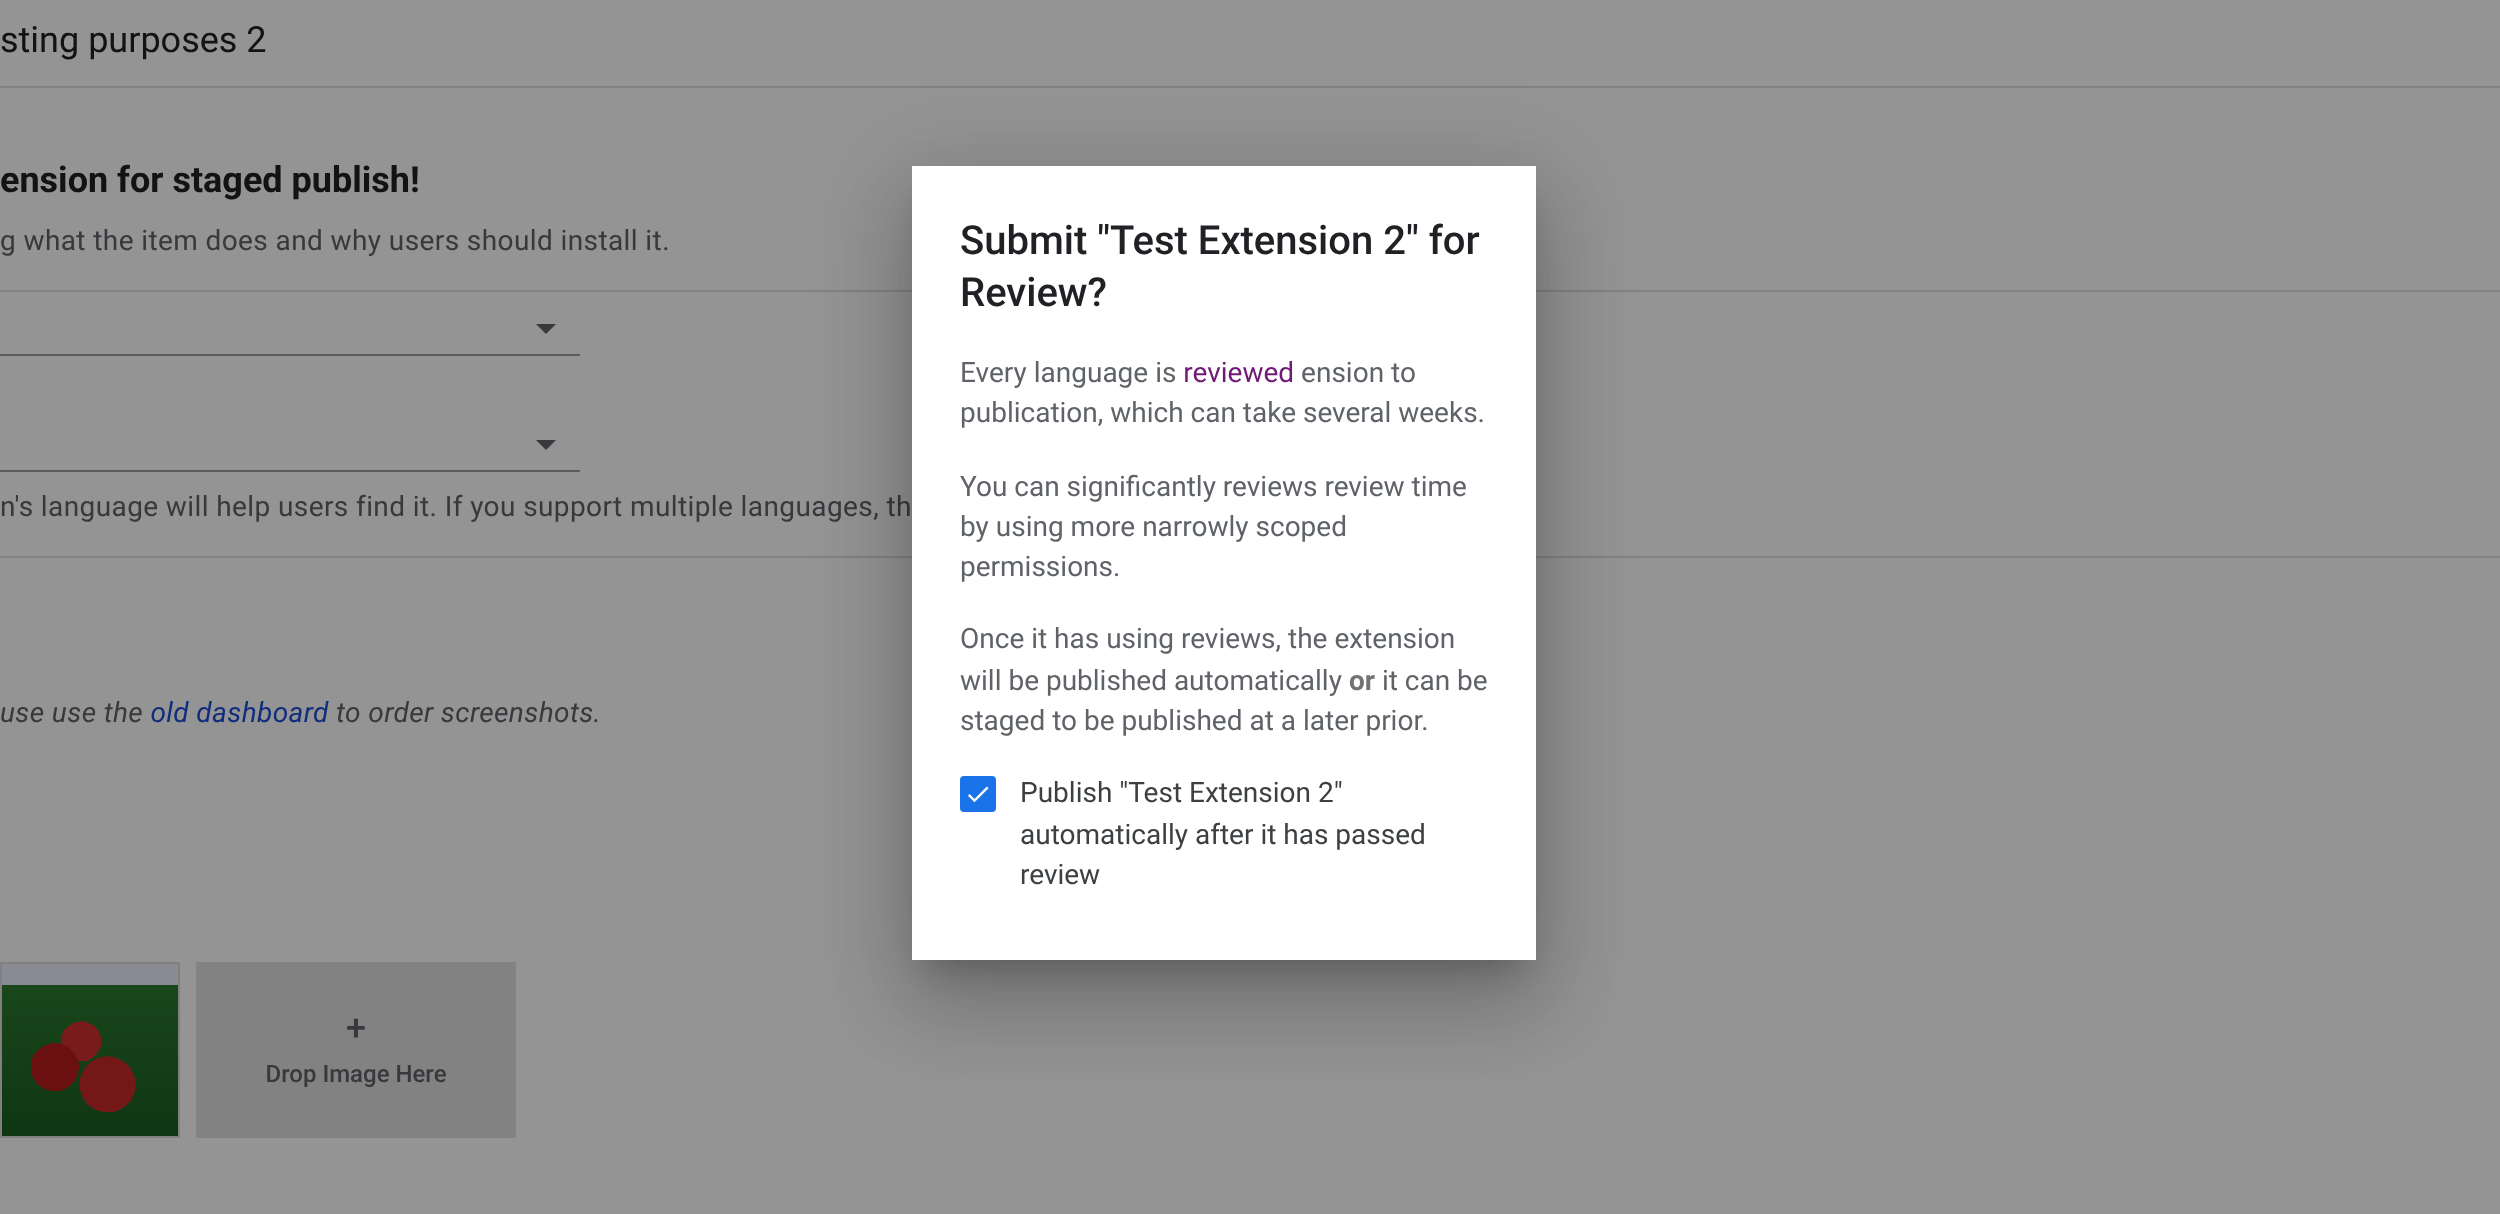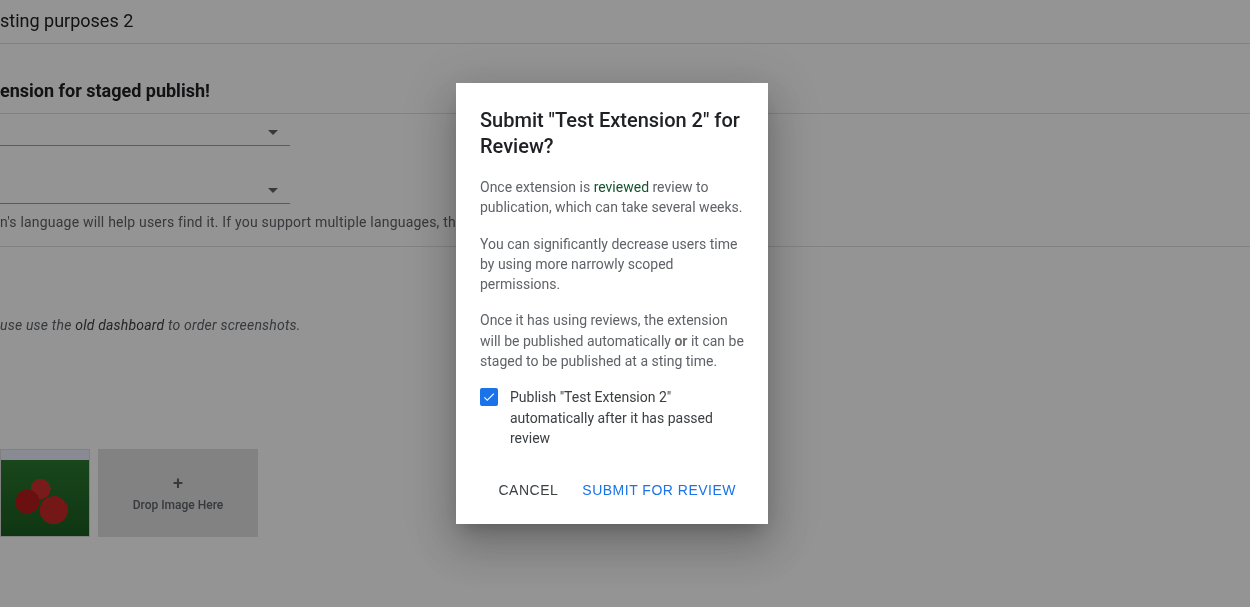--- a/index.html
+++ b/index.html
@@ -7,21 +7,21 @@
       font-family: Roboto, "Helvetica Neue", Arial, sans-serif;
       width:1250px; height:607px; overflow:hidden; position:relative;
       background:#fff; color:#202124; font-size:14px;
     }
     .bg { position:absolute; inset:0; background:#fff; }
     .bg .field-title { font-size:18px; color:#202124; padding:6px 0 12px; font-weight:400;}
     .bg .helper { color:#5f6368; letter-spacing:0.2px; padding-bottom:16px; }
     .bg .triangle { width:0; height:0; border-left:5px solid transparent; border-right:5px solid transparent; border-top:5px solid #5f6368; margin-top:6px; margin-left:268px;}
     .bg .select-row { border-bottom:1px solid #9e9e9e; height:32px; width:290px; padding-top:10px;}
     .bg hr { border:none; border-top:1px solid #e0e0e0; }
-    .bg a { color:#404040; text-decoration:none; }
+    .bg a { color:#1d4ed8; text-decoration:none; }
     .thumb-row { display:flex; gap:8px; margin-top:24px;}
     .thumb { width:90px; height:88px; background:#bbb; border:1px solid #ddd;}
     .thumb.photo {
       background:
         linear-gradient(to bottom, #eef 0 12%, transparent 12%),
         radial-gradient(circle at 30% 60%, #b71c1c 0 12px, transparent 12px),
         radial-gradient(circle at 60% 70%, #c62828 0 14px, transparent 14px),
         radial-gradient(circle at 45% 45%, #d32f2f 0 10px, transparent 10px),
         linear-gradient(#2e7d32,#1b5e20);
     }
@@ -31,21 +31,21 @@
     }
     .dropzone .plus { font-size:18px; line-height:1; color:#5f6368; }
     .scrim { position:absolute; inset:0; background:rgba(0,0,0,0.42); }
     .dialog {
       position:absolute; left:456px; top:83px; width:312px; background:#fff;
       box-shadow:0 11px 15px -7px rgba(0,0,0,.2),0 24px 38px 3px rgba(0,0,0,.14),0 9px 46px 8px rgba(0,0,0,.12);
       padding:24px 24px 12px; color:#202124;
     }
     .dialog-title { font-size:20px; font-weight:500; line-height:1.3; margin-bottom:18px; }
     .dialog p { font-size:14px; color:#5f6368; line-height:1.45; margin-bottom:16px; }
-    .dialog a { color:#14532d; text-decoration:none; }
+    .dialog a { color:#701a75; text-decoration:none; }
     .dialog b { color:#737373; font-weight:700; }
     .check-row { display:flex; gap:12px; align-items:flex-start; margin-top:6px; margin-bottom:20px;}
     .checkbox {
       width:18px; height:18px; background:#1a73e8; border-radius:2px; flex:none;
       display:flex; align-items:center; justify-content:center; margin-top:1px;
     }
     .checkbox svg { width:14px; height:14px; }
     .check-label { font-size:14px; color:#3c4043; line-height:1.45; }
     .actions { display:flex; justify-content:flex-end; gap:8px; padding:6px 0 6px;}
     .btn { font-size:14px; font-weight:500; letter-spacing:0.5px; padding:8px 8px; background:none; border:none; cursor:pointer; text-transform:uppercase; }
@@ -55,20 +55,21 @@
   </style>
 </head>
 <body>
 
 <div class="bg">
   <div style="padding:4px 0 0 0;">
     <div class="field-title">sting purposes 2</div>
     <hr>
     <div class="section-gap"></div>
     <div class="field-title" style="font-size:18px; font-weight:700;">ension for staged publish!</div>
+    <div class="helper">g what the item does and why users should install it.</div>
     <hr>
     <div class="select-row">
       <div class="triangle"></div>
     </div>
     <div style="height:26px;"></div>
     <div class="select-row">
       <div class="triangle"></div>
     </div>
     <div class="helper" style="padding-top:10px;">n's language will help users find it. If you support multiple languages, then you sh</div>
     <hr>
@@ -84,31 +85,27 @@
       </div>
     </div>
   </div>
 </div>
 
 <div class="scrim"></div>
 
 <div class="dialog">
   <div class="dialog-title">Submit "Test Extension 2" for Review?</div>
   <p>
-    <span>Once extension is </span><a href="#">reviewed</a><span> review to publication, which can take several weeks.</span>
+    <span>Every language is </span><a href="#">reviewed</a><span> ension to publication, which can take several weeks.</span>
   </p>
-  <p>You can significantly decrease users time by using more narrowly scoped permissions.</p>
+  <p>You can significantly reviews review time by using more narrowly scoped permissions.</p>
   <p>
-    <span>Once it has using reviews, the extension will be published automatically </span><b>or</b><span> it can be staged to be published at a sting time.</span>
+    <span>Once it has using reviews, the extension will be published automatically </span><b>or</b><span> it can be staged to be published at a later prior.</span>
   </p>
   <div class="check-row">
     <div class="checkbox">
       <svg viewBox="0 0 24 24">
           <path fill="#fff" d="M9 16.2 4.8 12l-1.4 1.4L9 19 21 7l-1.4-1.4z"></path>
         </svg>
     </div>
     <div class="check-label">Publish "Test Extension 2" automatically after it has passed review</div>
   </div>
-  <div class="actions">
-    <button class="btn cancel">Cancel</button>
-    <button class="btn primary">Submit for Review</button>
-  </div>
 </div>
 
 </body></html>

